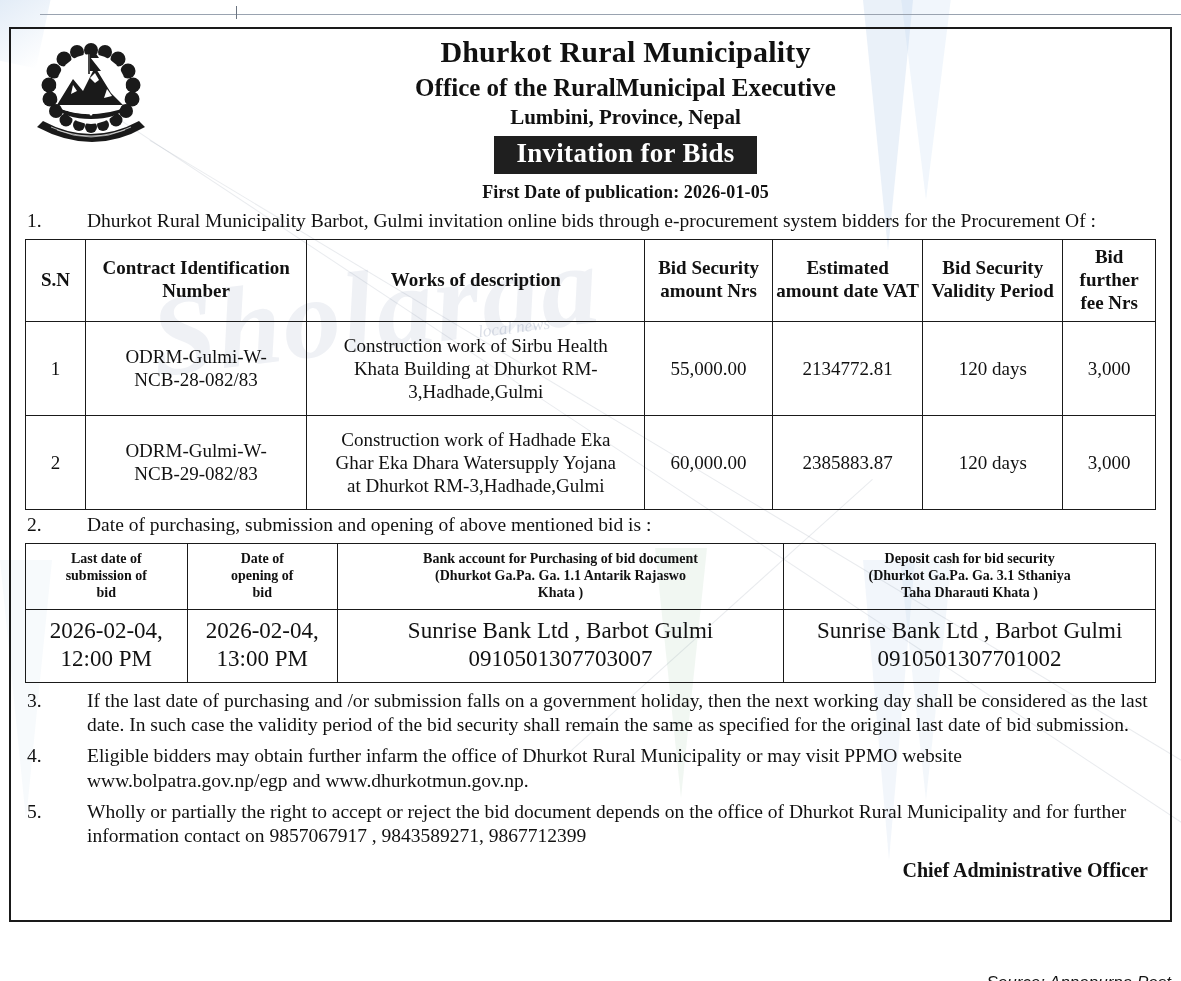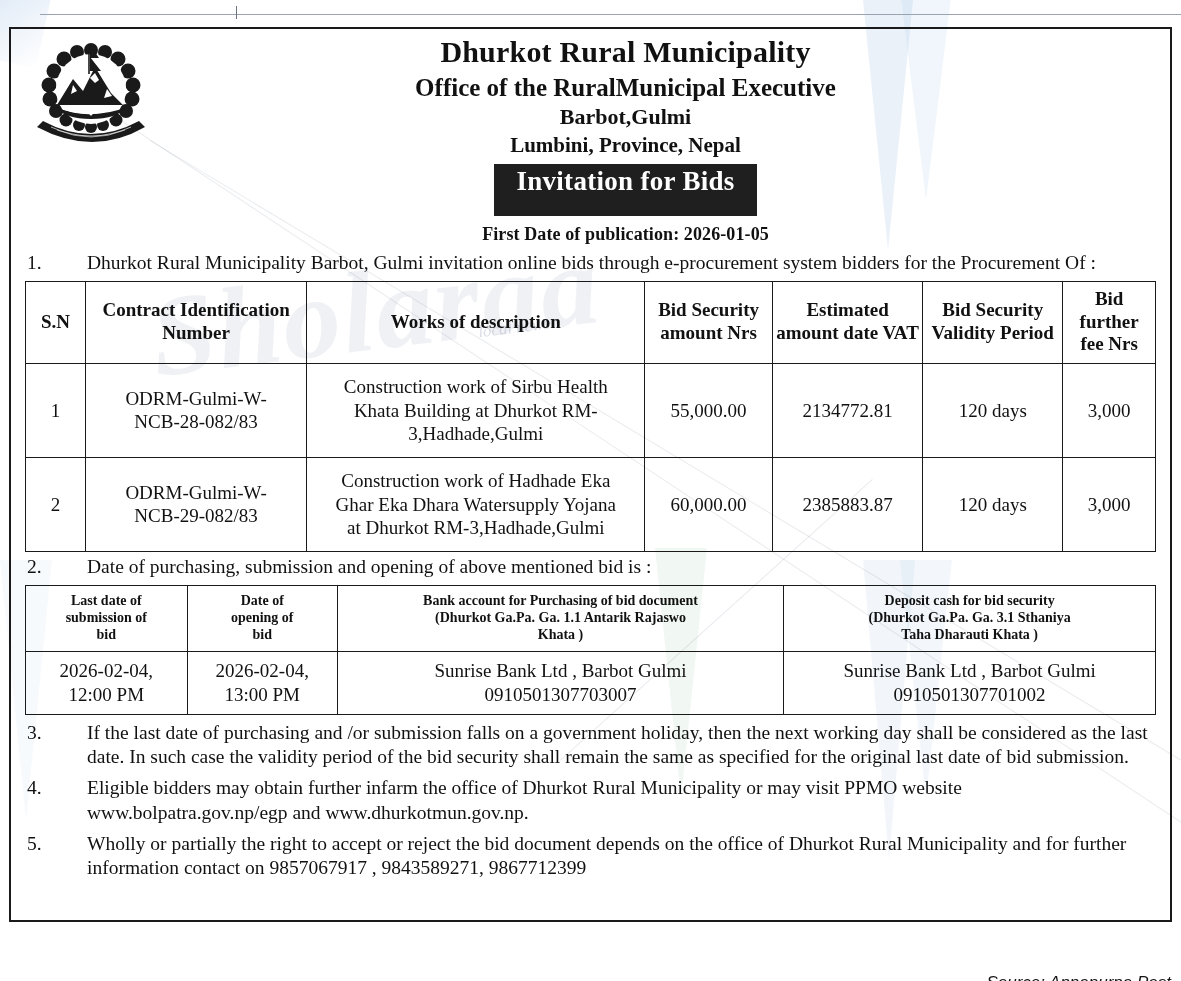--- a/index.html
+++ b/index.html
@@ -150,21 +150,21 @@
     line-height: 1.18;
     margin-top: 3px;
   }
   .ifb-wrap { margin-top: 6px; }
   .ifb {
     display: inline-block;
     background: #1f1f1f;
     color: #ffffff;
     font-size: 27px;
     font-weight: 700;
-    padding: 2px 22px 19px 22px;
+    padding: 2px 22px 5px 22px;
     letter-spacing: 0.3px;
     line-height: 1.15;
   }
   .t-pub {
     font-size: 18px;
     font-weight: 700;
     margin-top: 8px;
     letter-spacing: 0.1px;
   }
 
@@ -208,21 +208,21 @@
     padding: 6px 3px 7px 3px;
   }
   td {
     font-weight: 400;
     font-size: 19px;
     line-height: 1.22;
     padding: 7px 4px 8px 4px;
   }
   .tbl-bids td { height: 78px; }
   .tbl-dates th { font-size: 14px; padding: 7px 5px 8px 5px; }
-  .tbl-dates td { height: 46px; font-size: 19px; }
+  .tbl-dates td { height: 46px; font-size: 23px; }
 
   
   .sign {
     text-align: right;
     font-size: 20px;
     font-weight: 700;
     padding: 10px 12px 0 0;
   }
 
   
@@ -306,21 +306,20 @@
             <path d="M10 84 q48 26 96 0 l6 6 q-52 30 -108 0 z" fill="#1a1a1a"></path>
             <path d="M18 90 q40 18 80 0" stroke="#ffffff" stroke-width="0.8" fill="none" opacity="0.85"></path>
             <path d="M24 93 q34 14 68 0" stroke="#ffffff" stroke-width="0.8" fill="none" opacity="0.7"></path>
           </g>
         </svg>
       </div>
 
       <div class="titles">
         <div class="t-org">Dhurkot Rural Municipality</div>
         <div class="t-office">Office of the RuralMunicipal Executive</div>
-        <div class="t-place">Barbot,Gulmi</div>
         <div class="t-prov">Lumbini, Province, Nepal</div>
         <div class="ifb-wrap">
           <span class="ifb">Invitation for Bids</span>
         </div>
         <div class="t-pub">First Date of publication: 2026-01-05</div>
       </div>
     </div>
 
     <div class="clause">
       <span class="num">1.</span>
@@ -448,16 +447,17 @@
     </div>
     <div class="clause">
       <span class="num">4.</span>
       <span class="body">Eligible bidders may obtain further infarm the office of Dhurkot Rural Municipality or may visit PPMO website www.bolpatra.gov.np/egp and www.dhurkotmun.gov.np.</span>
     </div>
     <div class="clause">
       <span class="num">5.</span>
       <span class="body">Wholly or partially the right to accept or reject the bid document depends on the office of Dhurkot Rural Municipality and for further information contact on  9857067917 , 9843589271, 9867712399</span>
     </div>
 
+    <div class="sign">Chief Administrative Officer</div>
   </div>
 </div>
 
 <div class="source">Source: Annapurna Post</div>
 
 </body></html>

